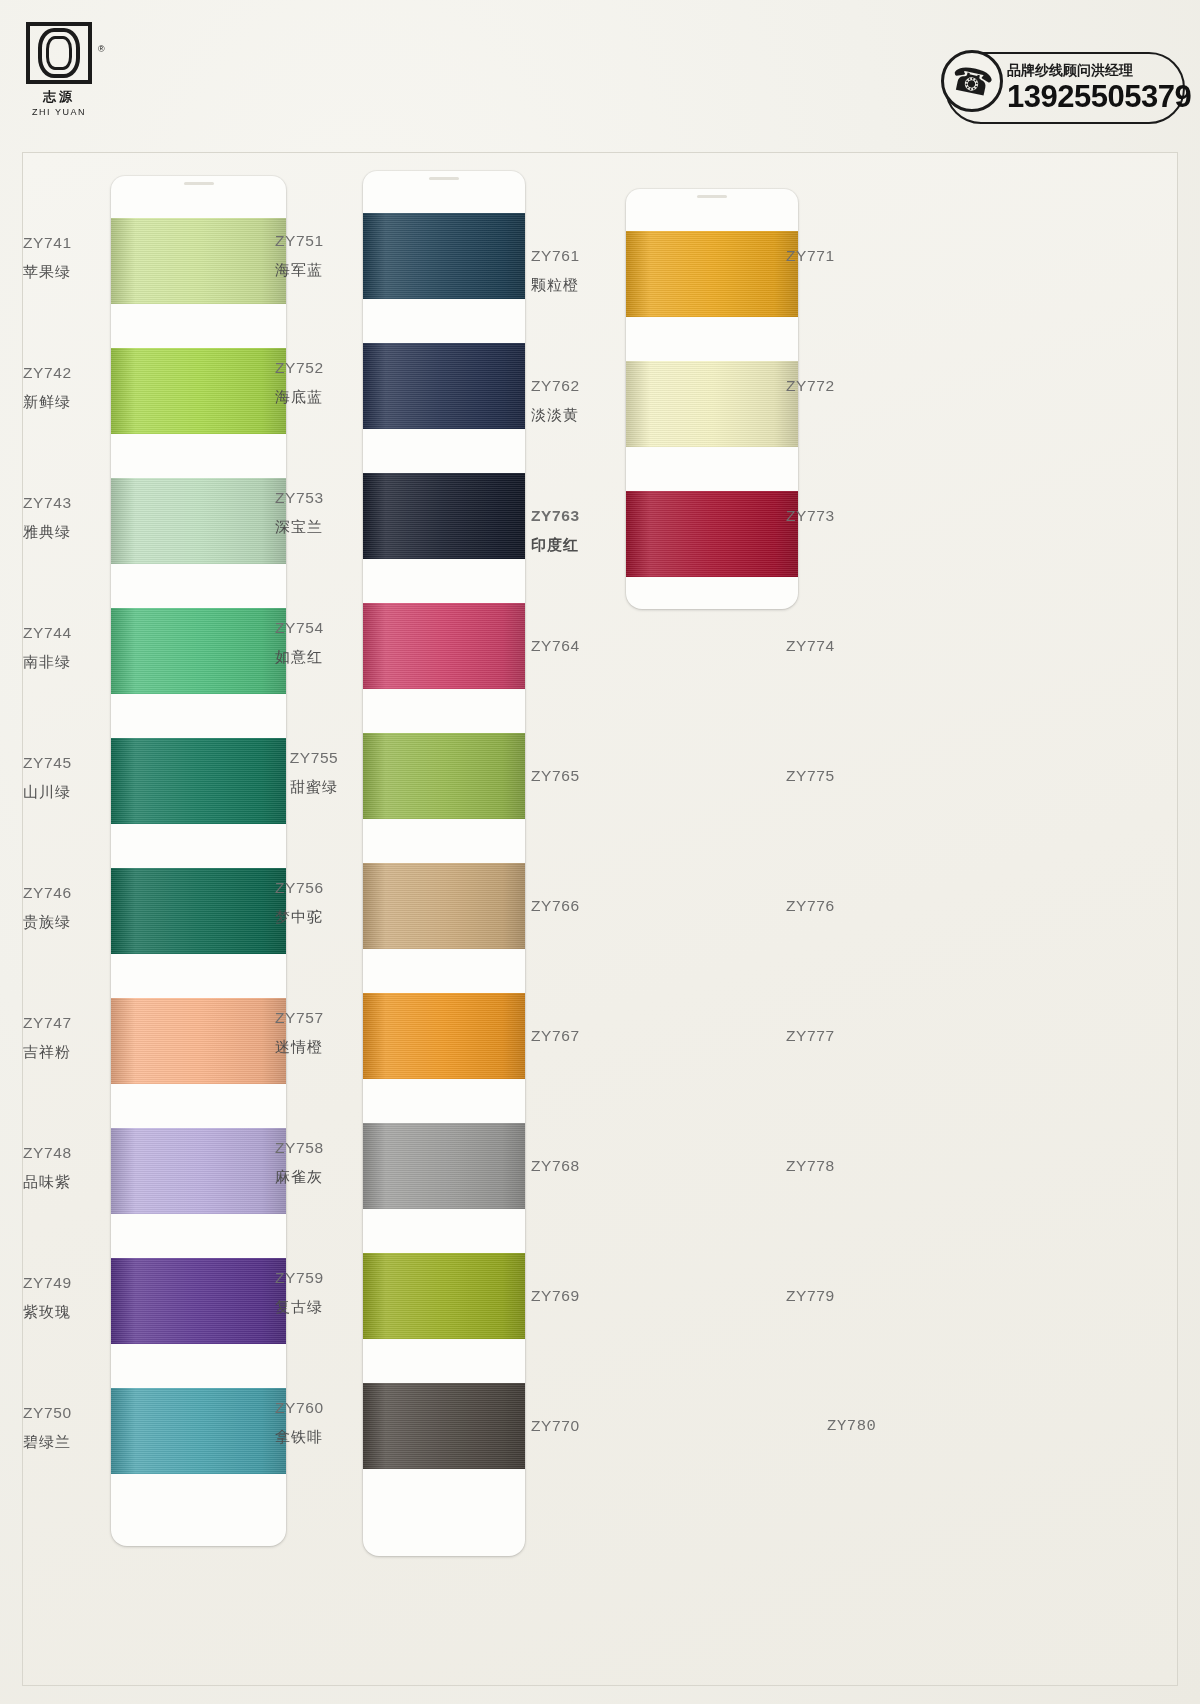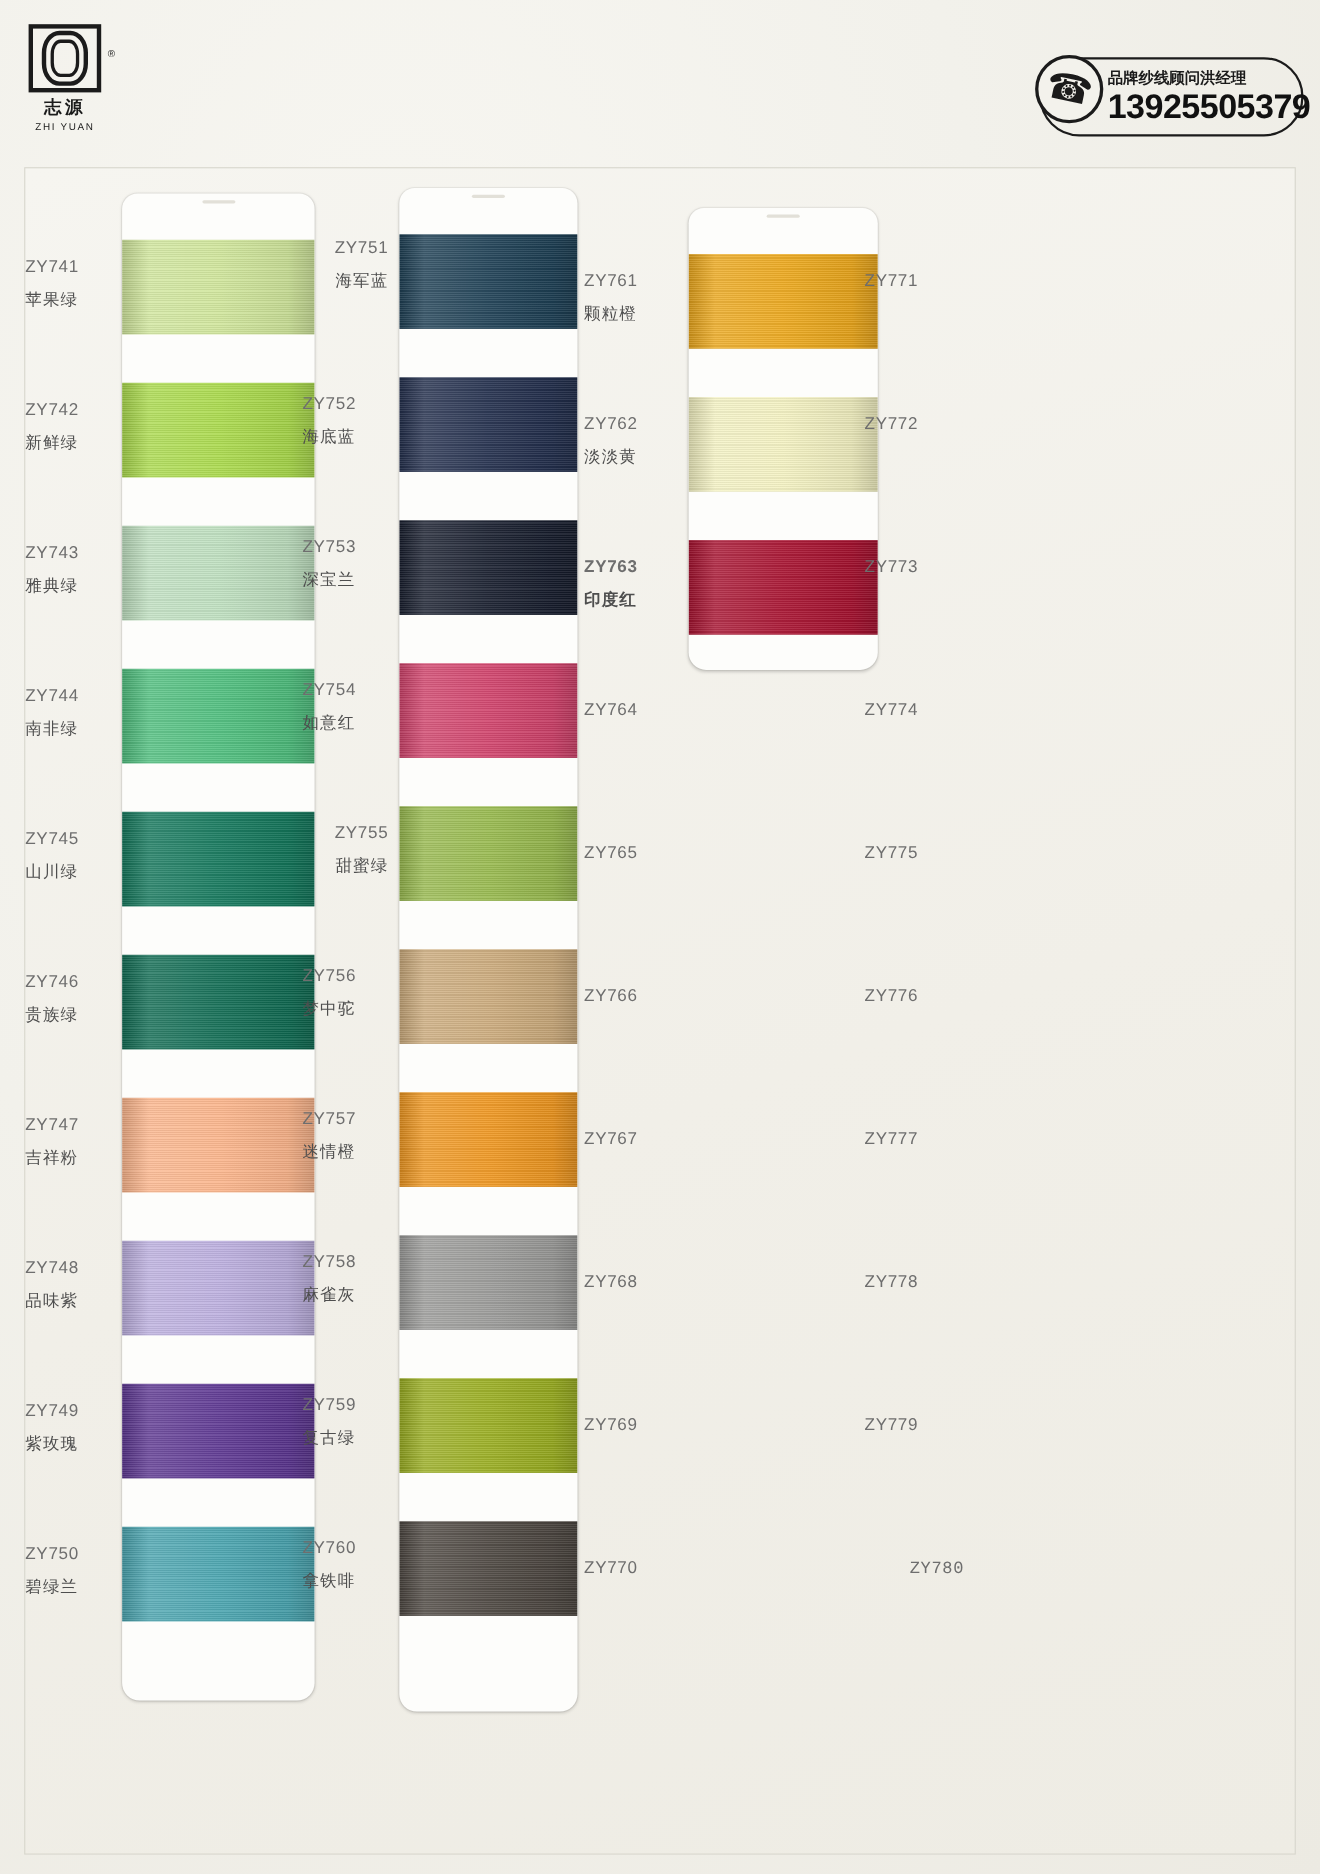--- a/index.html
+++ b/index.html
@@ -49,21 +49,21 @@
     position: absolute;
     width: 20px; height: 28px;
     border: 3px solid #1b1b1b;
     border-radius: 9px / 13px;
   }
   .logo-reg {
     position: absolute; left: 68px; top: 18px;
     font-size: 9px; color: #1b1b1b;
   }
   .logo-cn {
-    font-size: 16px; font-weight: bold; color: #1b1b1b;
+    font-size: 13px; font-weight: bold; color: #1b1b1b;
     letter-spacing: 3px; margin-top: 4px;
     font-family: "DejaVu Sans", sans-serif;
   }
   .logo-py {
     font-size: 9px; color: #1b1b1b; letter-spacing: 1.5px; margin-top: 1px;
   }
   .company {
     display: flex; flex-direction: column; justify-content: flex-end;
     padding-bottom: 2px;
   }
@@ -261,37 +261,37 @@
         <div class="band" title="ZY752" style="top: 172px; height: 86px; background: rgb(35, 47, 77);"></div>
         <div class="band" title="ZY753" style="top: 302px; height: 86px; background: rgb(22, 28, 44);"></div>
         <div class="band" title="ZY754" style="top: 432px; height: 86px; background: rgb(207, 64, 105);"></div>
         <div class="band" title="ZY755" style="top: 562px; height: 86px; background: rgb(150, 184, 76);"></div>
         <div class="band" title="ZY756" style="top: 692px; height: 86px; background: rgb(204, 171, 124);"></div>
         <div class="band" title="ZY757" style="top: 822px; height: 86px; background: rgb(239, 151, 32);"></div>
         <div class="band" title="ZY758" style="top: 952px; height: 86px; background: rgb(155, 155, 153);"></div>
         <div class="band" title="ZY759" style="top: 1082px; height: 86px; background: rgb(154, 174, 33);"></div>
         <div class="band" title="ZY760" style="top: 1212px; height: 86px; background: rgb(77, 71, 65);"></div>
       </div>
-      <div class="lbl" style="left: 252px; width: 78px; text-align: right; top: 64px;">
+      <div class="lbl" style="left: 252px; width: 78px; text-align: left; top: 79px;">
         <div class="code">ZY751</div>
         <div class="name">海军蓝</div>
       </div>
       <div class="lbl" style="left: 252px; width: 78px; text-align: left; top: 206px;">
         <div class="code">ZY752</div>
         <div class="name">海底蓝</div>
       </div>
       <div class="lbl" style="left: 252px; width: 78px; text-align: left; top: 336px;">
         <div class="code">ZY753</div>
         <div class="name">深宝兰</div>
       </div>
       <div class="lbl" style="left: 252px; width: 78px; text-align: left; top: 466px;">
         <div class="code">ZY754</div>
         <div class="name">如意红</div>
       </div>
-      <div class="lbl" style="left: 252px; width: 78px; text-align: right; top: 596px;">
+      <div class="lbl" style="left: 252px; width: 78px; text-align: center; top: 596px;">
         <div class="code">ZY755</div>
         <div class="name">甜蜜绿</div>
       </div>
       <div class="lbl" style="left: 252px; width: 78px; text-align: left; top: 726px;">
         <div class="code">ZY756</div>
         <div class="name">梦中驼</div>
       </div>
       <div class="lbl" style="left: 252px; width: 78px; text-align: left; top: 856px;">
         <div class="code">ZY757</div>
         <div class="name">迷情橙</div>

